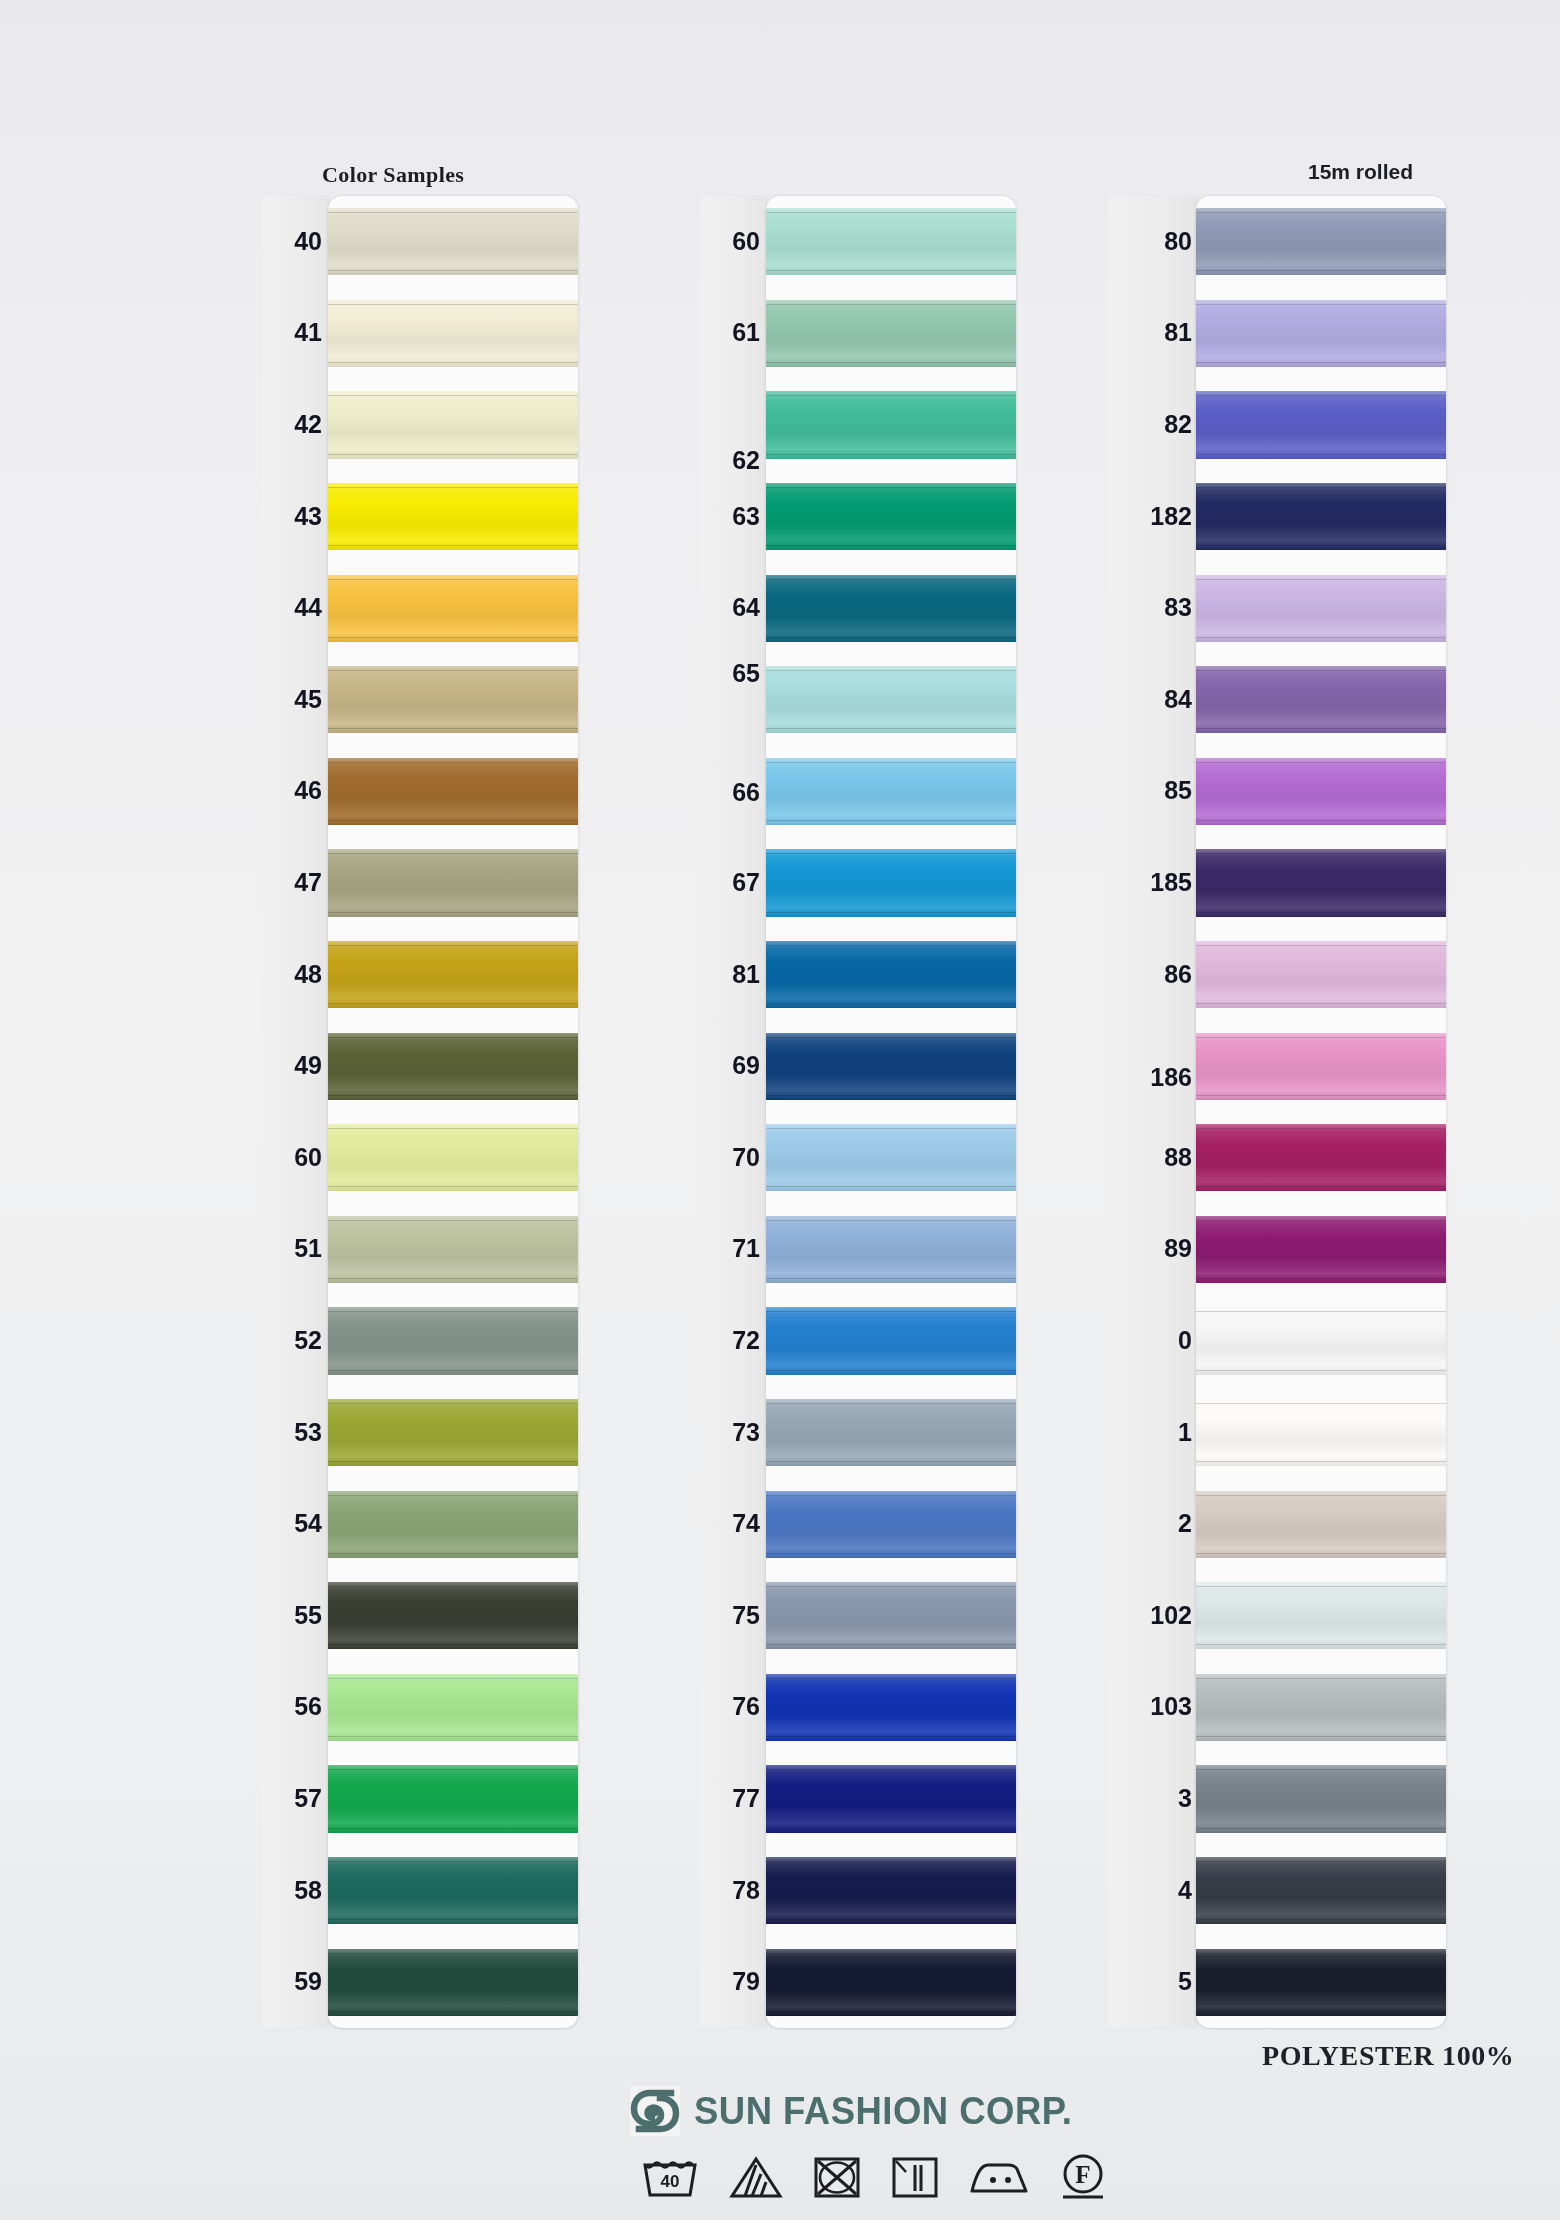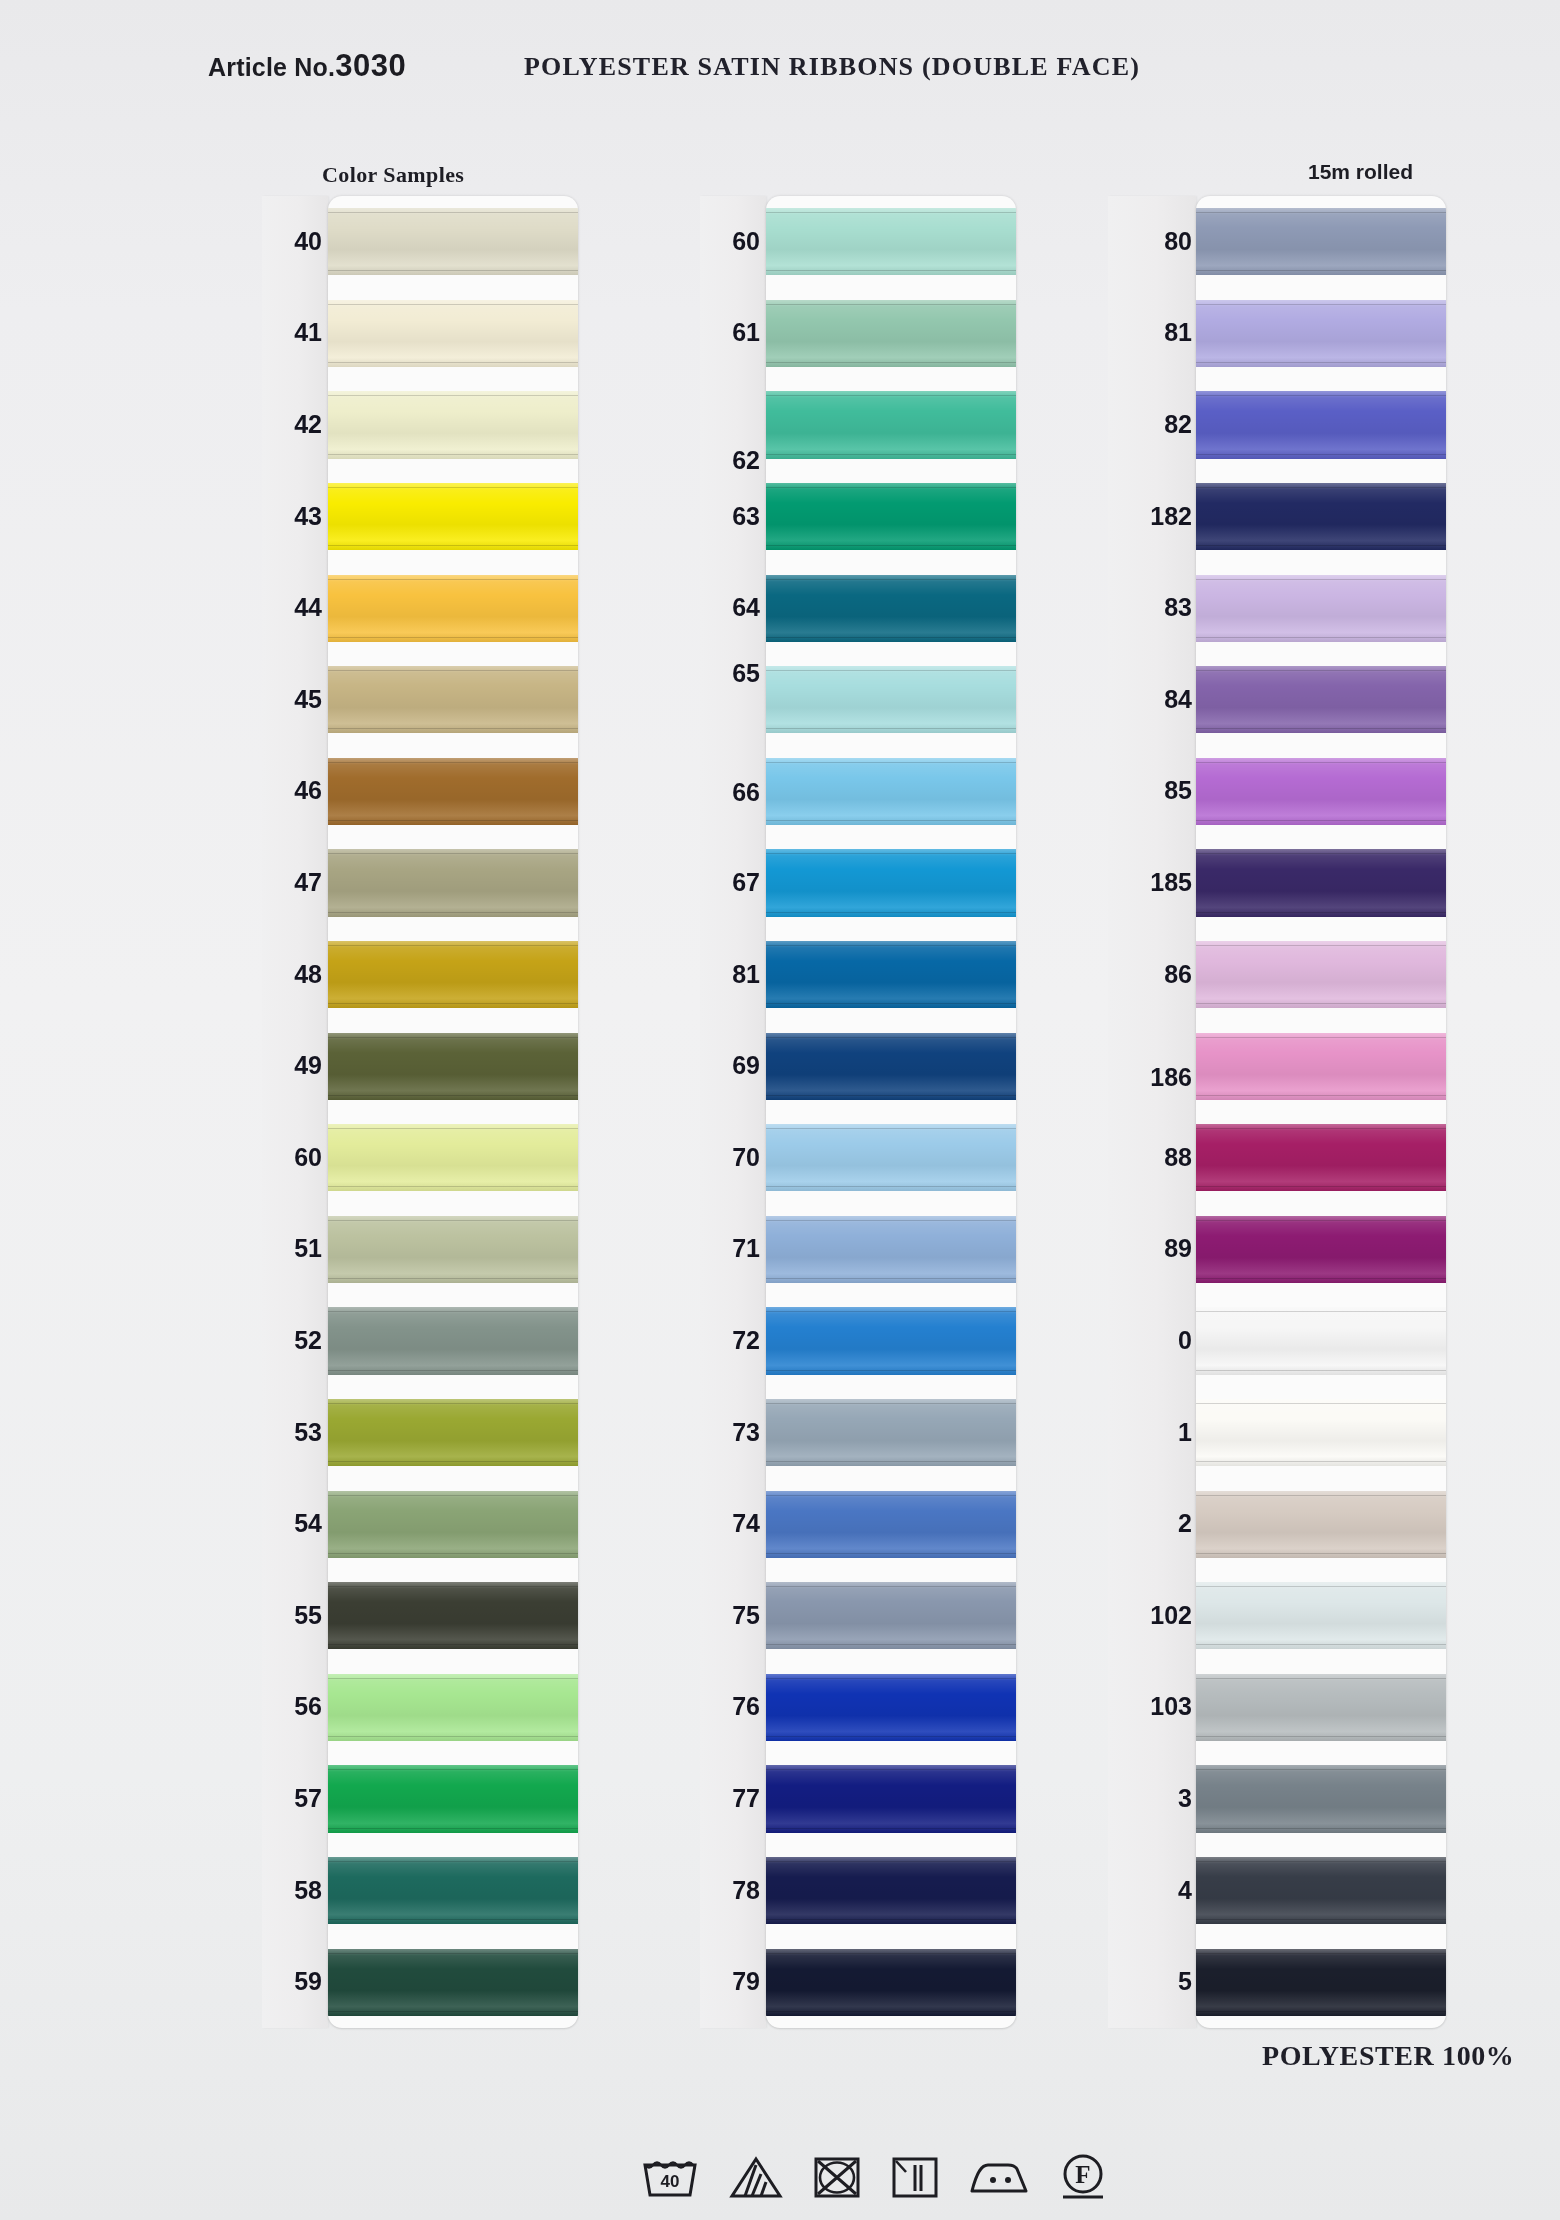--- a/index.html
+++ b/index.html
@@ -186,26 +186,20 @@
     align-items: center;
     gap: 28px;
   }
   #care-symbols svg { display: block; }
 </style>
 </head>
 <body>
 
 <div id="page">
 
-  <div id="header">
-    <div id="article-no">
-      <span class="lbl">Article No.</span><span class="num">3030</span>
-    </div>
-    <div id="title">POLYESTER SATIN RIBBONS  (DOUBLE FACE)</div>
-  </div>
 
   <div class="col-heading" id="heading-color-samples">Color Samples</div>
   <div class="col-heading" id="heading-15m-rolled">15m rolled</div>
 
   <div class="column" id="column-1">
     <div class="num-strip">
         <div class="num-cell" style="top: 32.8px;">40</div>
         <div class="num-cell" style="top: 124.4px;">41</div>
         <div class="num-cell" style="top: 216px;">42</div>
         <div class="num-cell" style="top: 307.6px;">43</div>
@@ -579,20 +573,31 @@
         <div class="ribbon" style="top: 1752.54px; height: 67.326px; background: rgb(27, 31, 44);">
           <div class="sheen"></div>
           <div class="edge-top"></div>
           <div class="edge-bot"></div>
         </div>
       </div>
   </div>
 
   <div id="footer-polyester">POLYESTER 100%</div>
 
+  <div id="brand">
+    <svg id="brand-logo" viewBox="0 0 50 50">
+      <rect x="0" y="0" width="50" height="50" fill="#f3f3f3"></rect>
+      <path d="M41 7 H20 C10 7 4 14 4 23 C4 32 11 38 20 38 C26 38 31 34.5 31 29
+               C31 24.5 27.5 21.5 23.5 21.5 C20 21.5 17.5 24 17.5 27
+               C17.5 29.6 19.4 31.4 21.8 31.4" fill="none" stroke="#4c6f6d" stroke-width="6.5" stroke-linecap="square"></path>
+      <path d="M9 43 H30 C40 43 46 36 46 27 C46 18 39 12 30 12" fill="none" stroke="#4c6f6d" stroke-width="6.5" stroke-linecap="square"></path>
+      <circle cx="24" cy="26" r="4.6" fill="#4c6f6d"></circle>
+    </svg>
+    <div id="brand-name">SUN FASHION CORP.</div>
+  </div>
 
   <div id="care-symbols">
     <svg width="60" height="46" viewBox="0 0 60 46">
       <path d="M5 11 H55 L50 41 H10 Z" fill="none" stroke="#1d1d22" stroke-width="3"></path>
       <path d="M5 11 q4 5 8 0 q4 -5 8 0 q4 5 8 0 q4 -5 8 0 q4 5 8 0 q4 -5 8 0" fill="none" stroke="#1d1d22" stroke-width="2.6"></path>
       <text x="30" y="33" font-family="Liberation Sans, sans-serif" font-size="17" font-weight="bold" text-anchor="middle" fill="#1d1d22">40</text>
     </svg>
 
     <svg width="56" height="46" viewBox="0 0 56 46">
       <path d="M28 5 L52 42 H4 Z" fill="none" stroke="#1d1d22" stroke-width="3"></path>

